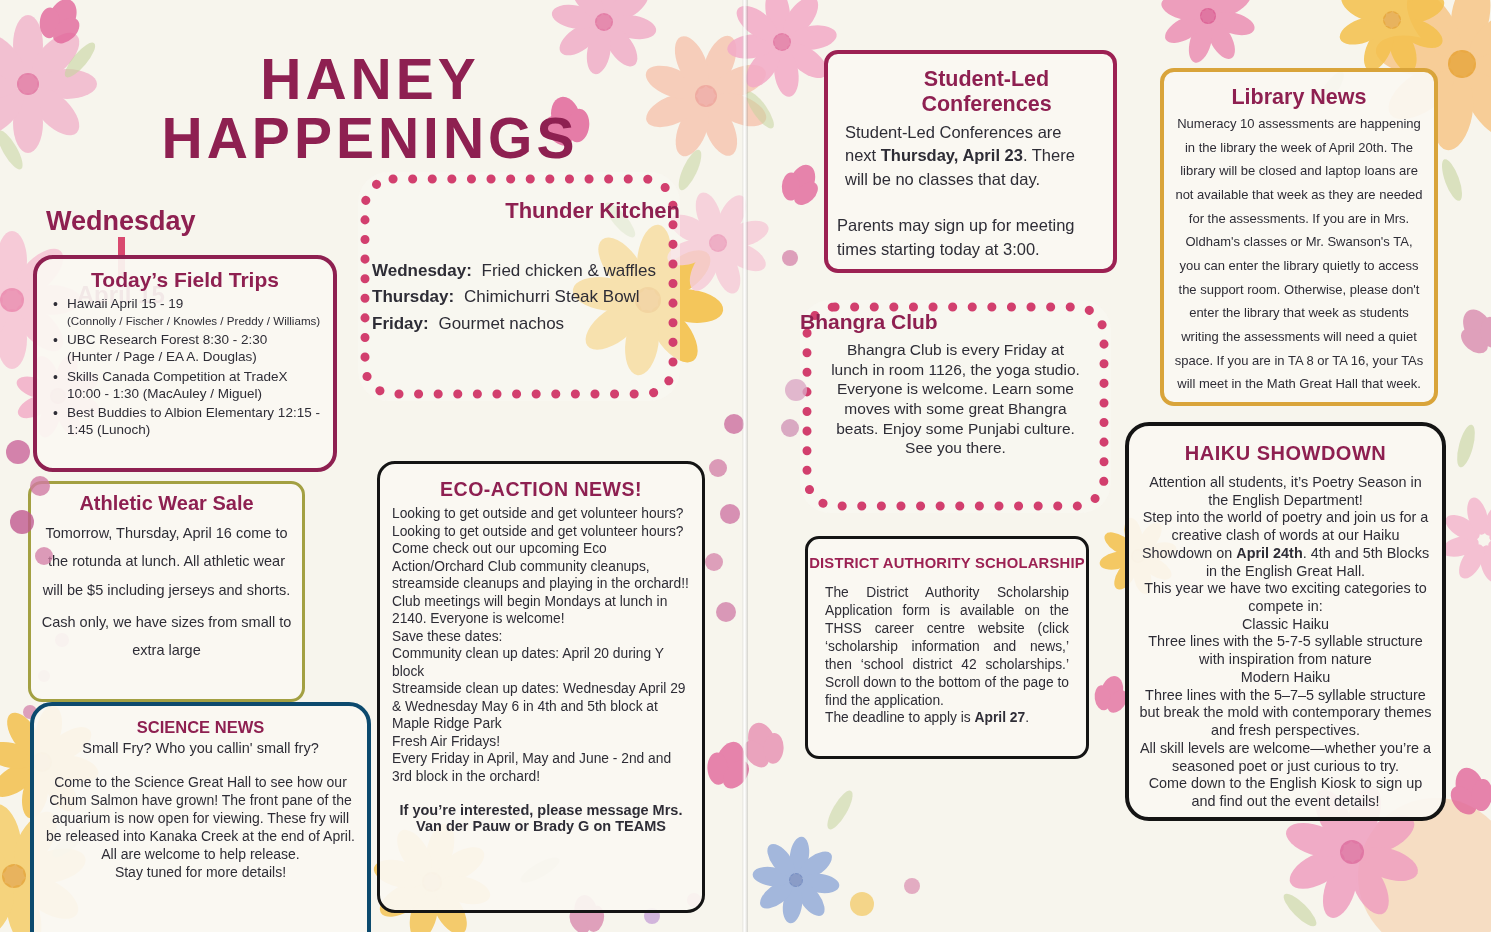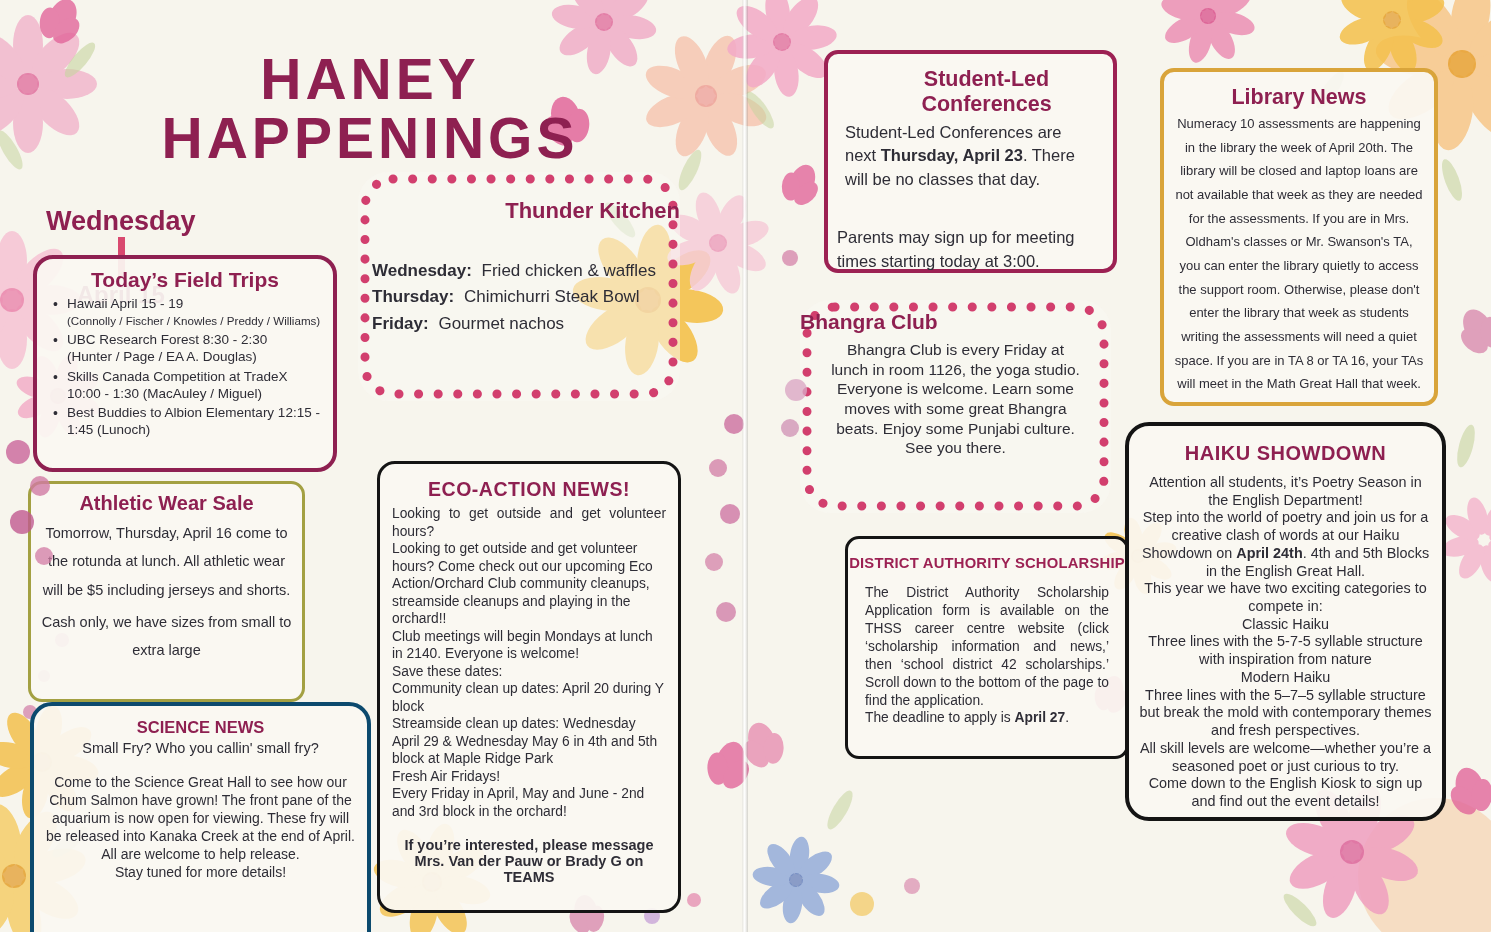--- a/index.html
+++ b/index.html
@@ -58,40 +58,40 @@
   .science .body-p { margin-top:15px; }
 
   
   .thunder { left:358px; top:172px; width:322px; height:229px; background:rgba(250,248,242,0.55); border-radius:30px; }
   .dotted-svg { position:absolute; left:0; top:0; }
   .thunder h2 { position:relative; text-align:right; font-size:22px; margin-top:26px; color:#8e2051; }
   .thunder .menu { position:relative; margin:34px 0 0 14px; font-size:17px; line-height:1.55; }
   .menu-item { margin-left:5px; }
 
   
-  .eco { left:377px; top:461px; width:304px; height:452px; border:3px solid #141414; border-radius:18px; }
+  .eco { left:377px; top:461px; width:328px; height:452px; border:3px solid #141414; border-radius:18px; }
   .eco h2 { text-align:center; font-size:19.5px; margin-top:14px; color:#8e2051; letter-spacing:0.5px; }
   .eco .eco-body { padding:4px 12px 0; font-size:13.8px; line-height:1.27; }
   .eco p { margin:0; }
   .eco .justify { text-align:justify; }
   .eco .footer { text-align:center; font-weight:bold; font-size:14.5px; margin-top:17px; padding:0 10px; }
 
   
   .conferences { left:824px; top:50px; width:293px; height:223px; border:4px solid #9c2153; border-radius:14px; }
   .conferences h2 { text-align:center; font-size:21.5px; margin-top:13px; color:#8e2051;padding-left:32px; }
   .conferences p { font-size:16.5px; line-height:1.42; padding:0 17px; margin-top:4px; }
-  .conferences .p2 { margin-top:35px;padding-left:9px; }
+  .conferences .p2 { margin-top:23px;padding-left:9px; }
 
   
   .bhangra { left:800px; top:300px; width:311px; height:213px; background:rgba(250,248,242,0.55); border-radius:30px; }
   .bhangra h2 { position:relative; text-align:left; font-size:21px; margin-top:10px; color:#8e2051; }
   .bhangra p { position:relative; font-size:15.5px; text-align:center; line-height:1.27; padding:0 28px; margin-top:6px; }
 
   
-  .scholarship { left:805px; top:536px; width:284px; height:223px; border:3px solid #141414; border-radius:14px;margin-left:40px; }
+  .scholarship { left:805px; top:536px; width:284px; height:223px; border:3px solid #141414; border-radius:14px; }
   .scholarship h2 { text-align:center; font-size:14.8px; margin-top:16px; color:#9c2153; letter-spacing:0.2px; }
   .scholarship .body { font-size:13.8px; text-align:justify; line-height:1.3; padding:0 17px; margin-top:13px; }
   .scholarship .deadline { font-size:13.8px; padding:0 17px; line-height:1.3; }
 
   
   .library { left:1160px; top:68px; width:278px; height:338px; border:4px solid #d9a43a; border-radius:14px; }
   .library h2 { text-align:center; font-size:21.5px; margin-top:13px; color:#8e2051; }
   .library p { font-size:13px; text-align:center; line-height:1.82; padding:0 10px; margin-top:2px; }
 
   

